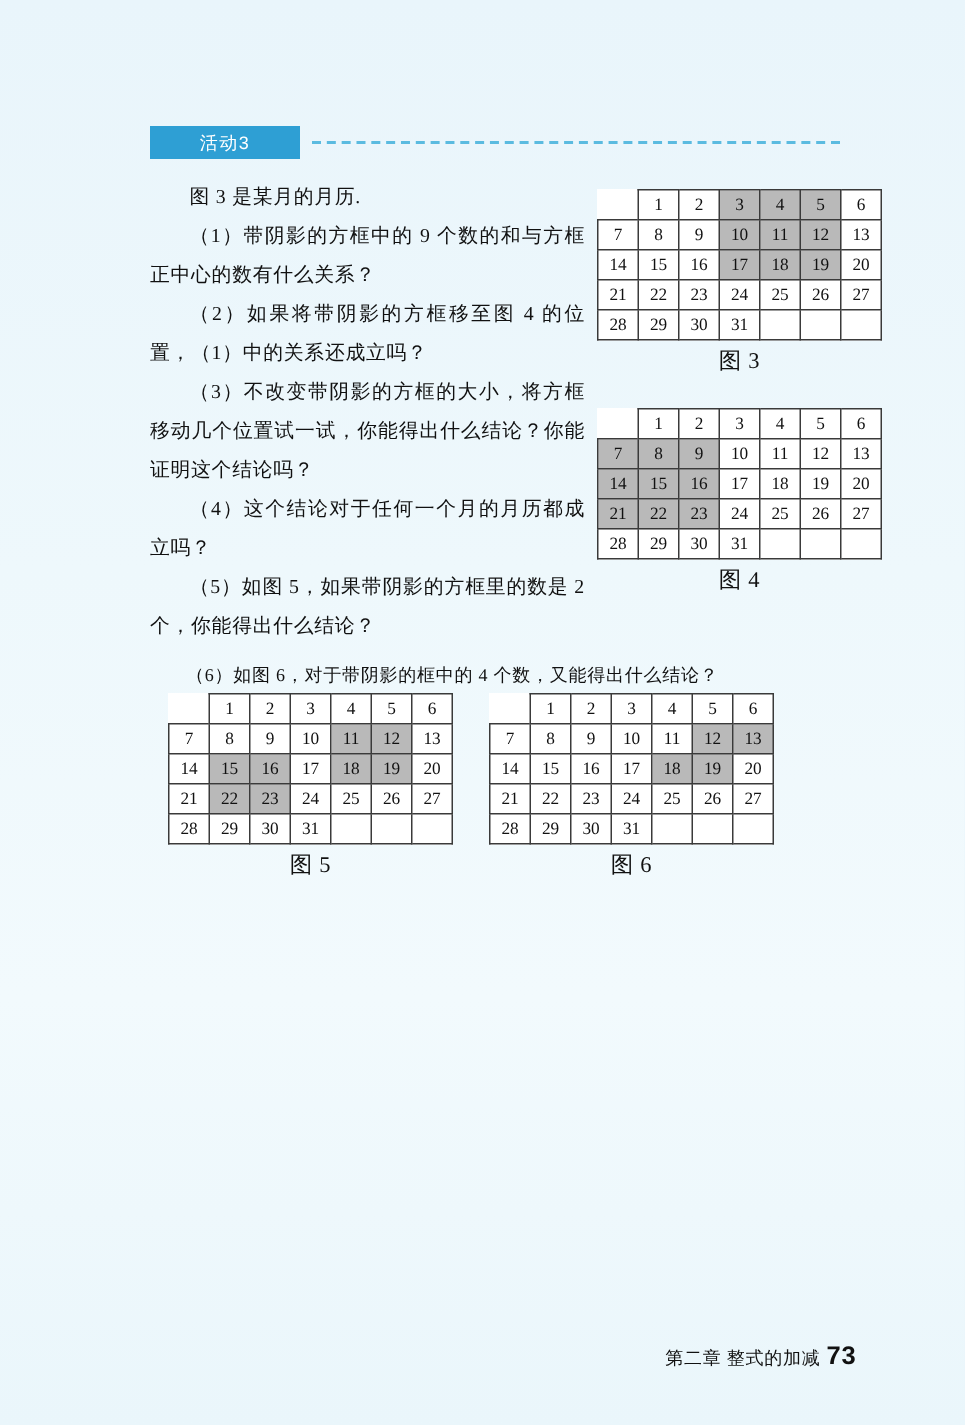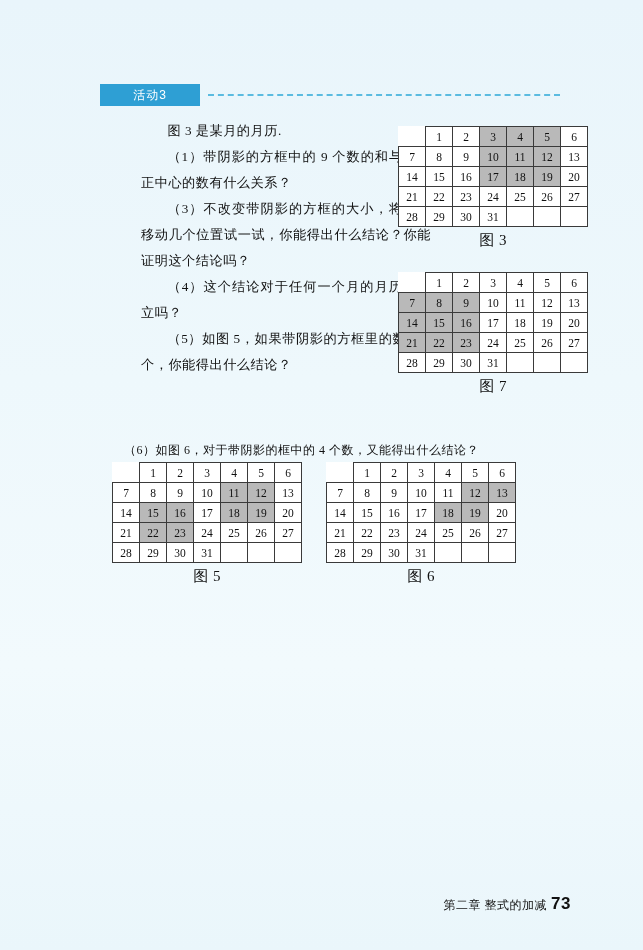--- a/index.html
+++ b/index.html
@@ -55,21 +55,20 @@
   
   .text-col {
     position: absolute;
     left: 100px;
     top: 118px;
     width: 290px;
     font-size: 13.2px;
     line-height: 26px;
     color: #111;
     letter-spacing: 0.5px;
-    margin-left: 41px;
   }
   .text-col p {
     margin: 0 0 0 0;
     text-align: justify;
   }
   .indent { text-indent: 2em; }
 
   .wide-line {
     position: absolute;
     left: 100px;
@@ -146,20 +145,21 @@
 <div class="page">
 
   <div class="activity-row">
     <div class="activity-tag">活动3</div>
     <div class="activity-dash"></div>
   </div>
 
   <div class="text-col">
     <p class="indent">图 3 是某月的月历.</p>
     <p class="indent">（1）带阴影的方框中的 9 个数的和与方框正中心的数有什么关系？</p>
+    <p class="indent">（2）如果将带阴影的方框移至图 4 的位置，（1）中的关系还成立吗？</p>
     <p class="indent">（3）不改变带阴影的方框的大小，将方框移动几个位置试一试，你能得出什么结论？你能证明这个结论吗？</p>
     <p class="indent">（4）这个结论对于任何一个月的月历都成立吗？</p>
     <p class="indent">（5）如图 5，如果带阴影的方框里的数是 2 个，你能得出什么结论？</p>
   </div>
 
   <div class="wide-line">（6）如图 6，对于带阴影的框中的 4 个数，又能得出什么结论？</div>
 
   <div class="fig-wrap" id="fig3">
     <table class="cal">
         <tbody>
@@ -256,21 +256,21 @@
             <td>28</td>
             <td>29</td>
             <td>30</td>
             <td>31</td>
             <td class="blank"></td>
             <td class="blank"></td>
             <td class="blank"></td>
           </tr>
         </tbody>
       </table>
-    <div class="fig-cap">图 7</div>
+    <div class="fig-cap">图 4</div>
   </div>
 
   <div class="fig-wrap" id="fig5">
     <table class="cal">
         <tbody>
           <tr>
             <td class="empty"></td>
             <td>1</td>
             <td>2</td>
             <td>3</td>

